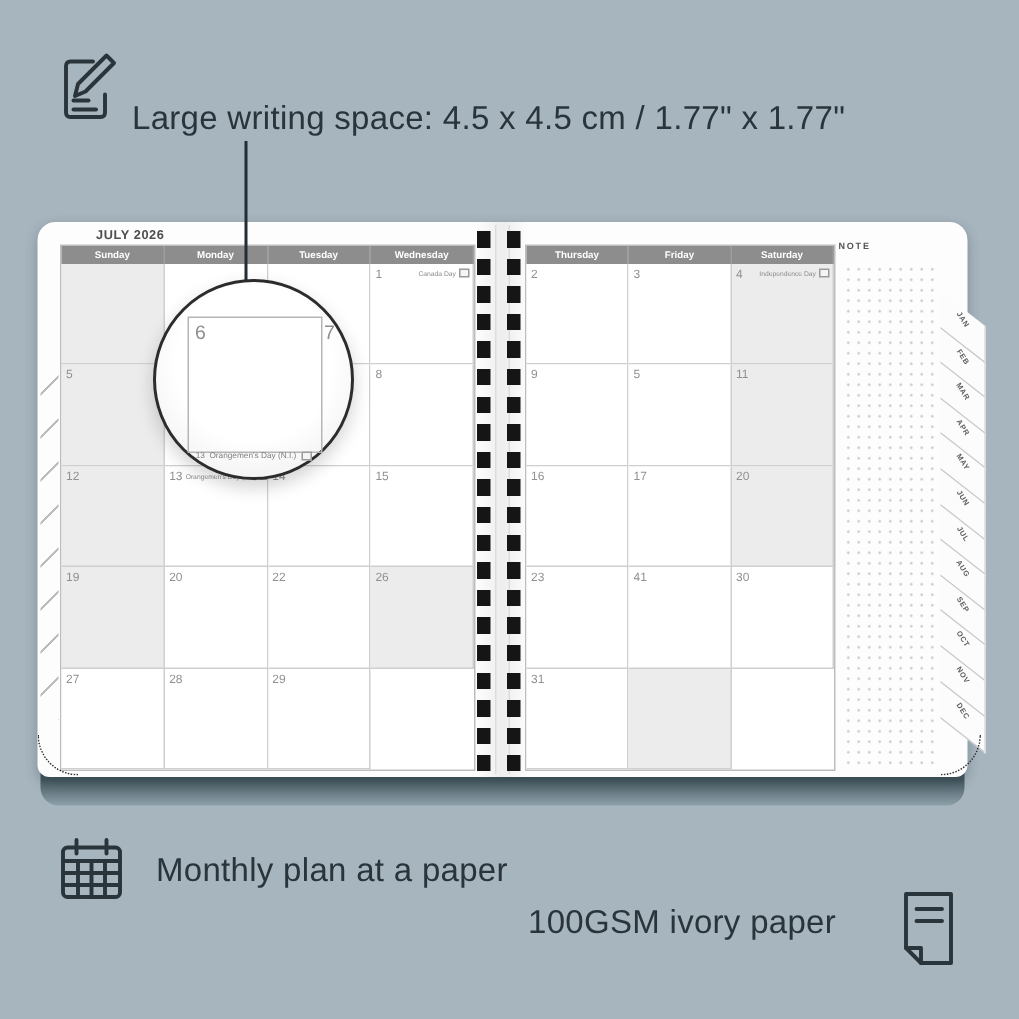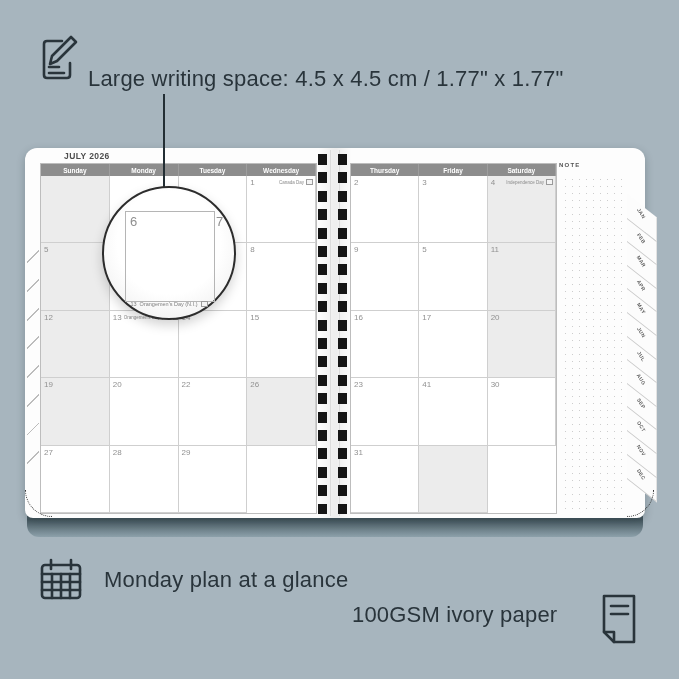--- a/index.html
+++ b/index.html
@@ -290,21 +290,21 @@
     <rect class="icon-stroke" x="4" y="9" width="38" height="33" rx="3"></rect>
     <line class="icon-stroke" x1="13" y1="4" x2="13" y2="13"></line>
     <line class="icon-stroke" x1="33" y1="4" x2="33" y2="13"></line>
     <line class="icon-stroke" x1="4" y1="18" x2="42" y2="18"></line>
     <line class="icon-stroke" x1="4" y1="26" x2="42" y2="26"></line>
     <line class="icon-stroke" x1="4" y1="34" x2="42" y2="34"></line>
     <line class="icon-stroke" x1="14" y1="18" x2="14" y2="42"></line>
     <line class="icon-stroke" x1="23" y1="18" x2="23" y2="42"></line>
     <line class="icon-stroke" x1="32" y1="18" x2="32" y2="42"></line>
   </svg>
-  <div class="abs note-text" style="left:104px;top:567px;">Monday plan at a glance</div>
+  <div class="abs note-text" style="left:104px;top:567px;">Monthly plan at a paper</div>
 
   <div class="abs note-text" style="left:352px;top:602px;">100GSM ivory paper</div>
   <svg class="abs" style="left:596px;top:594px;" width="42" height="52" viewBox="0 0 42 52">
     <path class="icon-stroke" d="M8 2 H38 V48 H18 L8 38 Z"></path>
     <path class="icon-stroke" d="M8 38 H18 V48"></path>
     <line class="icon-stroke" x1="15" y1="12" x2="32" y2="12"></line>
     <line class="icon-stroke" x1="15" y1="20" x2="32" y2="20"></line>
   </svg>
 
 </div>

